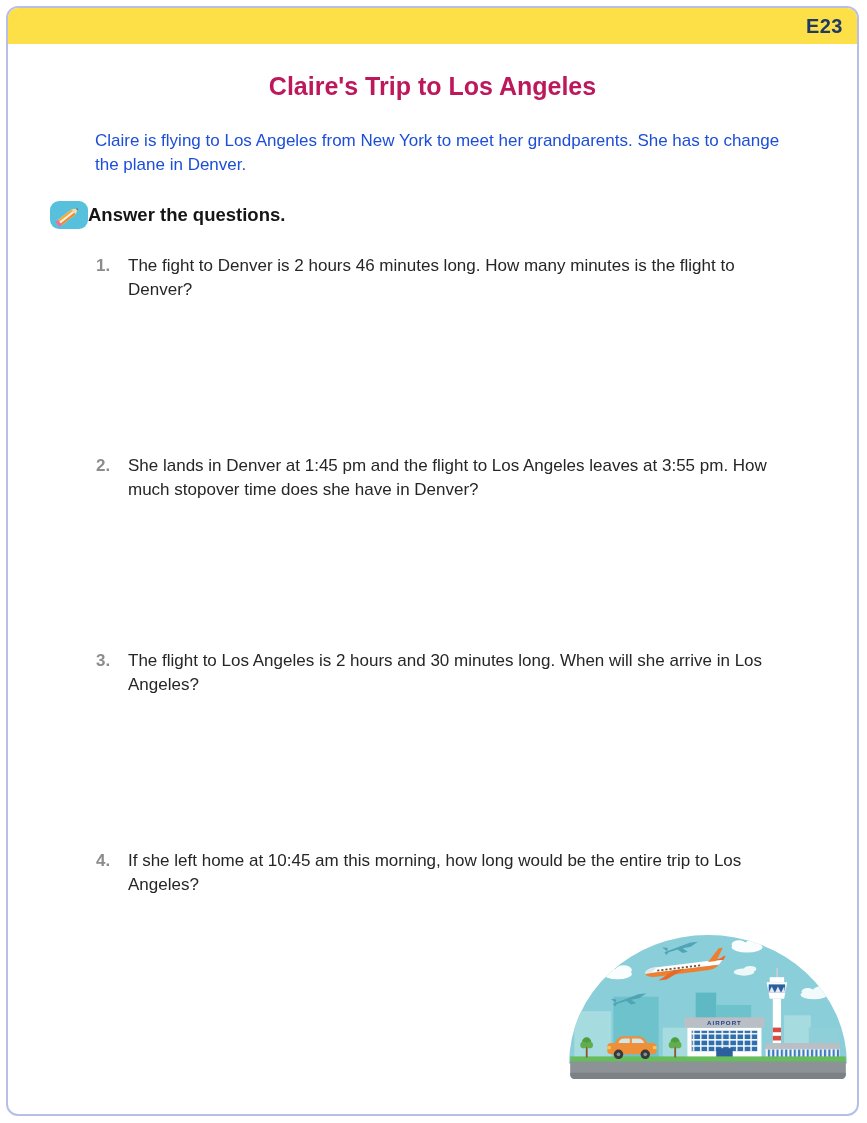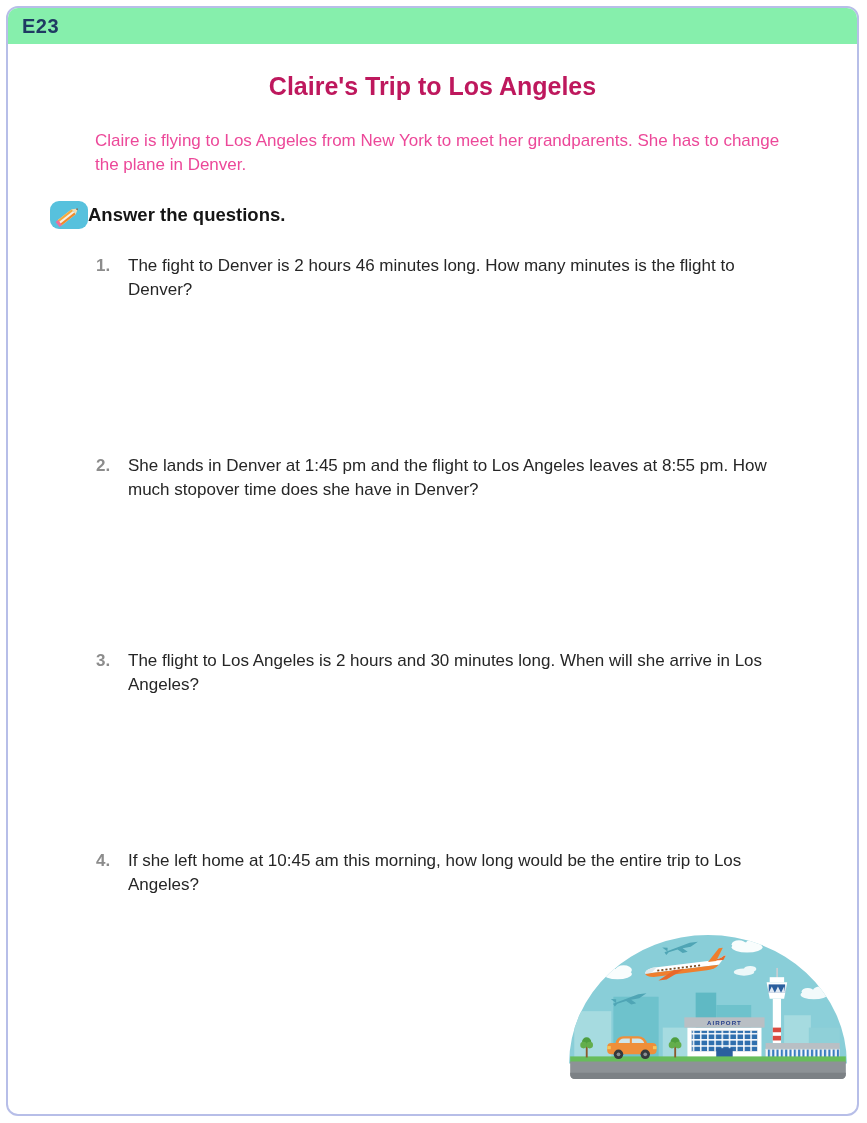--- a/index.html
+++ b/index.html
@@ -6,34 +6,34 @@
   body{
     width:867px;height:1123px;position:relative;background:#ffffff;
     font-family:"Liberation Sans",sans-serif;overflow:hidden;
   }
   .card{
     position:absolute;left:6px;top:6px;width:853px;height:1110px;
     box-sizing:border-box;border:2px solid #b7bee8;border-radius:12px;
     background:#ffffff;overflow:hidden;
   }
   .header{
-    height:36px;background:#86efac;
-    display:flex;justify-content:flex-start;align-items:center;
+    height:36px;background:#fde047;
+    display:flex;justify-content:flex-end;align-items:center;
     padding:0 14px;
   }
   .code{
     font-weight:bold;font-size:20px;color:#1f3a63;letter-spacing:.5px;
   }
   .title{
     position:absolute;top:64px;left:0;right:0;text-align:center;
     font-size:25px;font-weight:bold;color:#be185d;
   }
   .intro{
     position:absolute;top:121px;left:87px;width:700px;
-    font-size:17px;line-height:1.42;color:#ec4899;
+    font-size:17px;line-height:1.42;color:#1d4ed8;
   }
   .prompt-row{
     position:absolute;top:193px;left:42px;
     display:flex;align-items:center;
   }
   .prompt-icon{width:38px;height:28px;display:block;}
   .prompt-label{font-size:18.5px;font-weight:600;color:#151515;}
   .question{
     position:absolute;left:88px;width:706px;
     display:flex;gap:11px;font-size:17px;line-height:1.42;
@@ -73,21 +73,21 @@
     <span class="prompt-label">Answer the questions.</span>
   </div>
 
   <div class="question q1">
     <span class="qnum">1.</span>
     <span class="qtext">The fight to Denver is 2 hours 46 minutes long. How many minutes is the flight to Denver?</span>
   </div>
 
   <div class="question q2">
     <span class="qnum">2.</span>
-    <span class="qtext">She lands in Denver at 1:45 pm and the flight to Los Angeles leaves at 8:55 pm. How much stopover time does she have in Denver?</span>
+    <span class="qtext">She lands in Denver at 1:45 pm and the flight to Los Angeles leaves at 3:55 pm. How much stopover time does she have in Denver?</span>
   </div>
 
   <div class="question q3">
     <span class="qnum">3.</span>
     <span class="qtext">The flight to Los Angeles is 2 hours and 30 minutes long. When will she arrive in Los Angeles?</span>
   </div>
 
   <div class="question q4">
     <span class="qnum">4.</span>
     <span class="qtext">If she left home at 10:45 am this morning, how long would be the entire trip to Los Angeles?</span>

